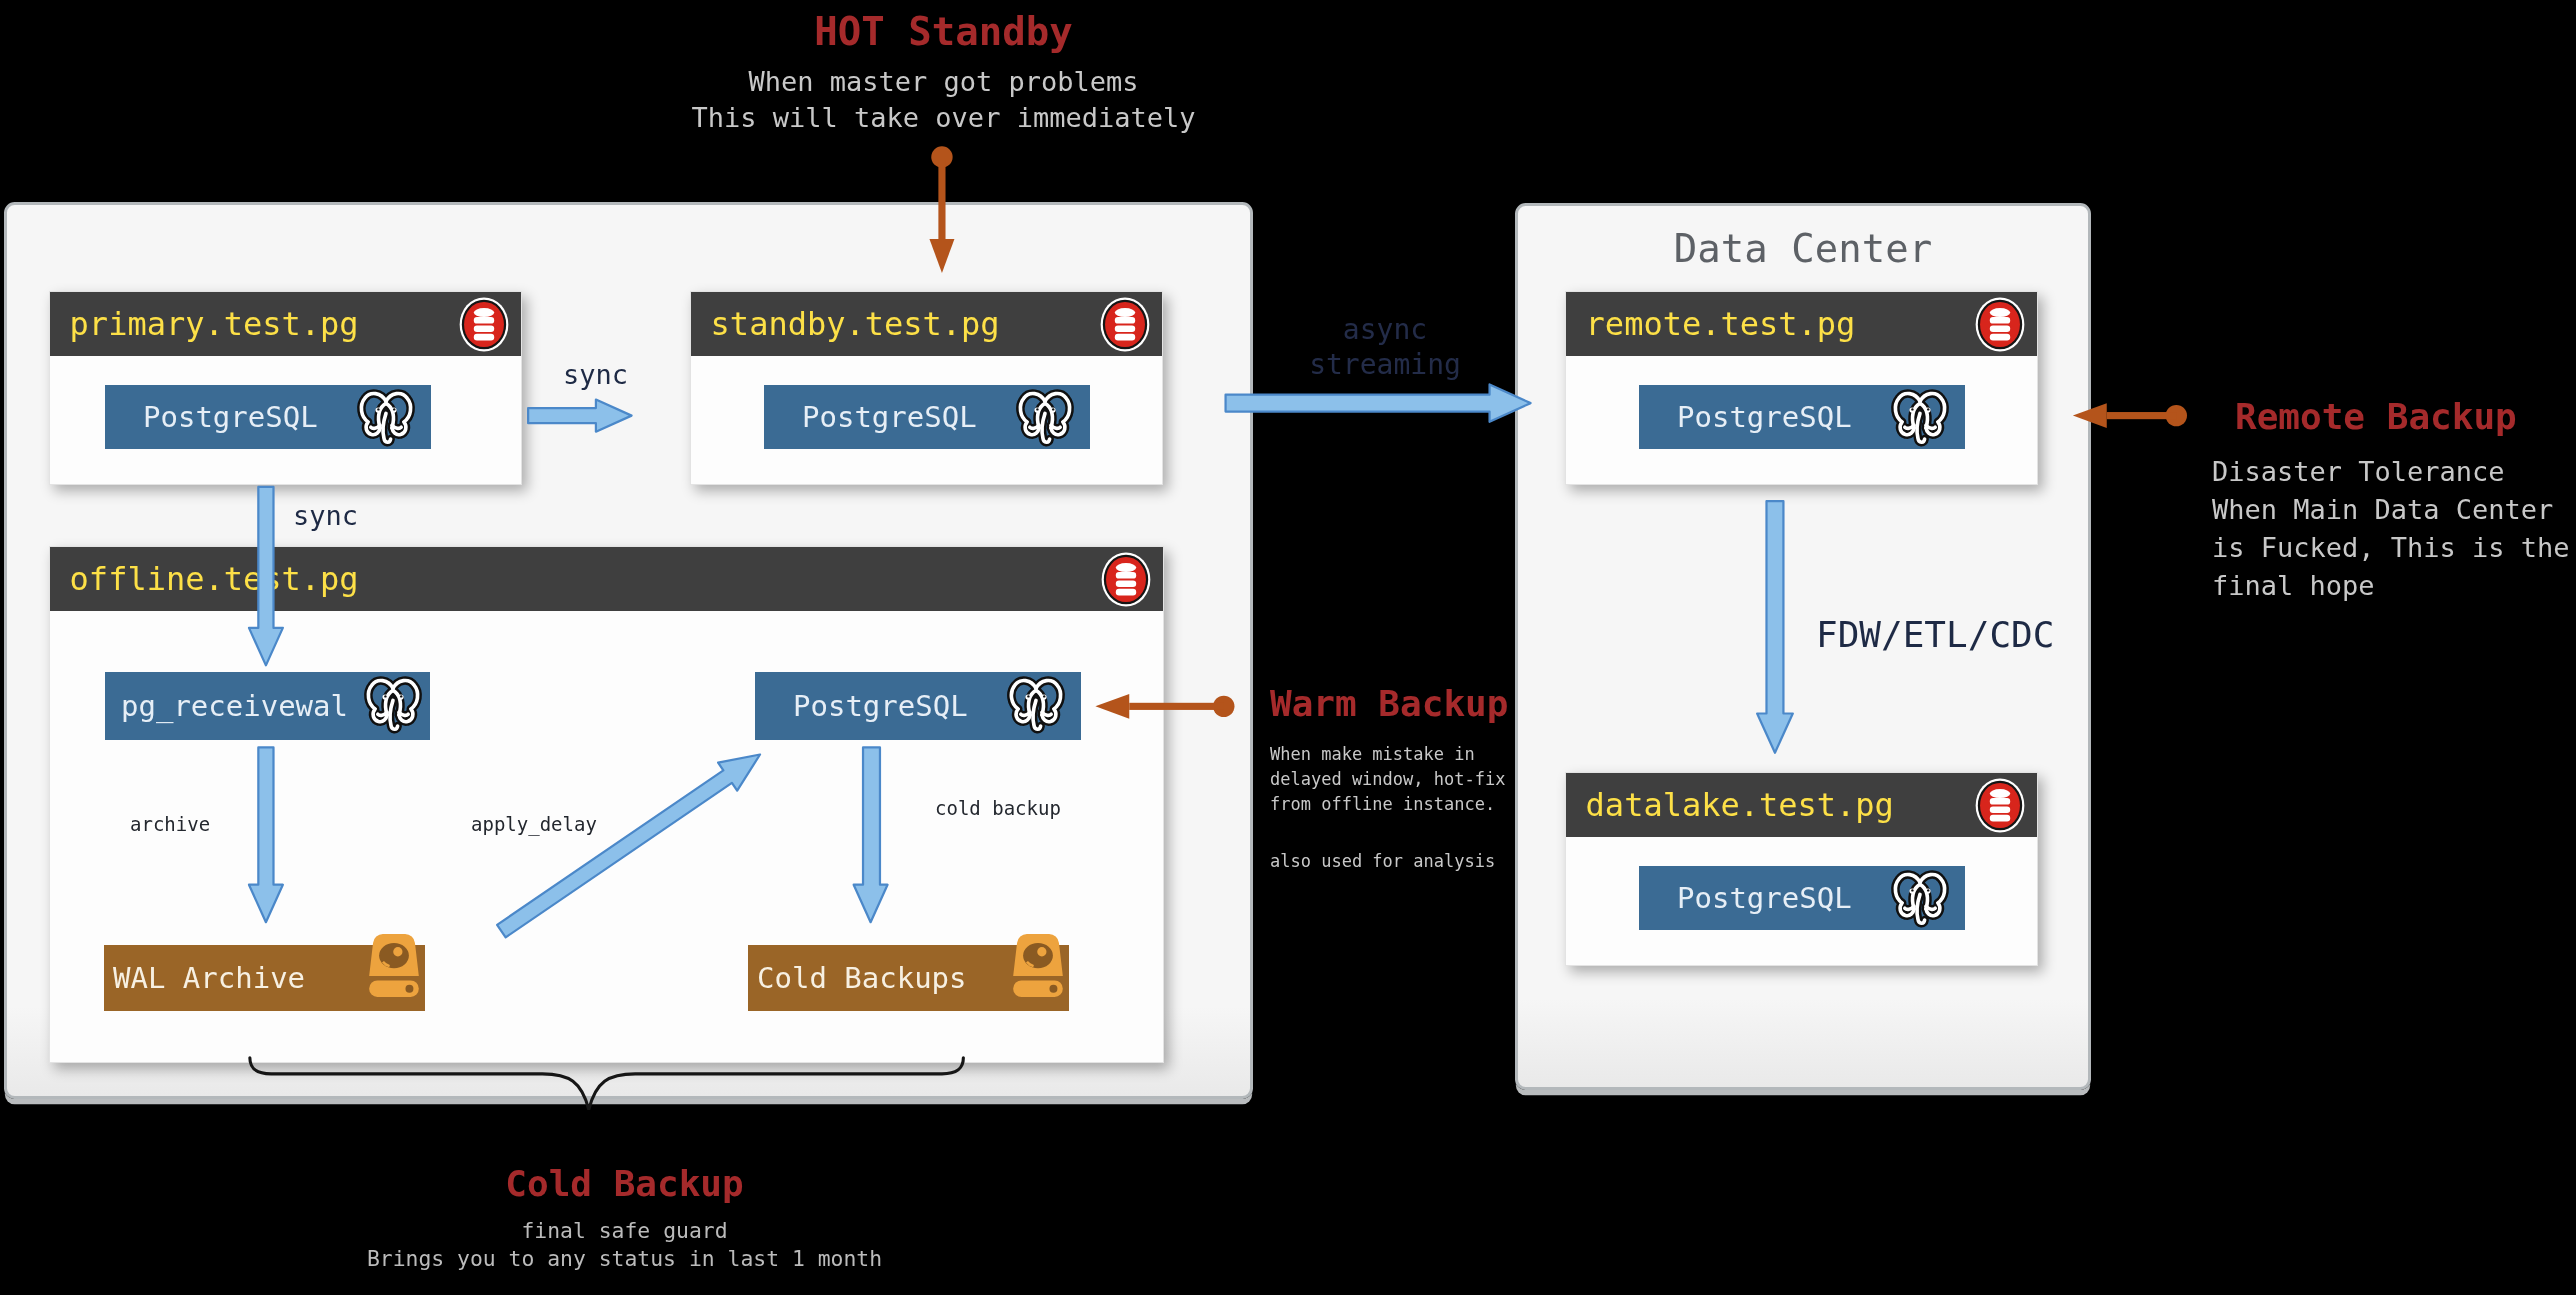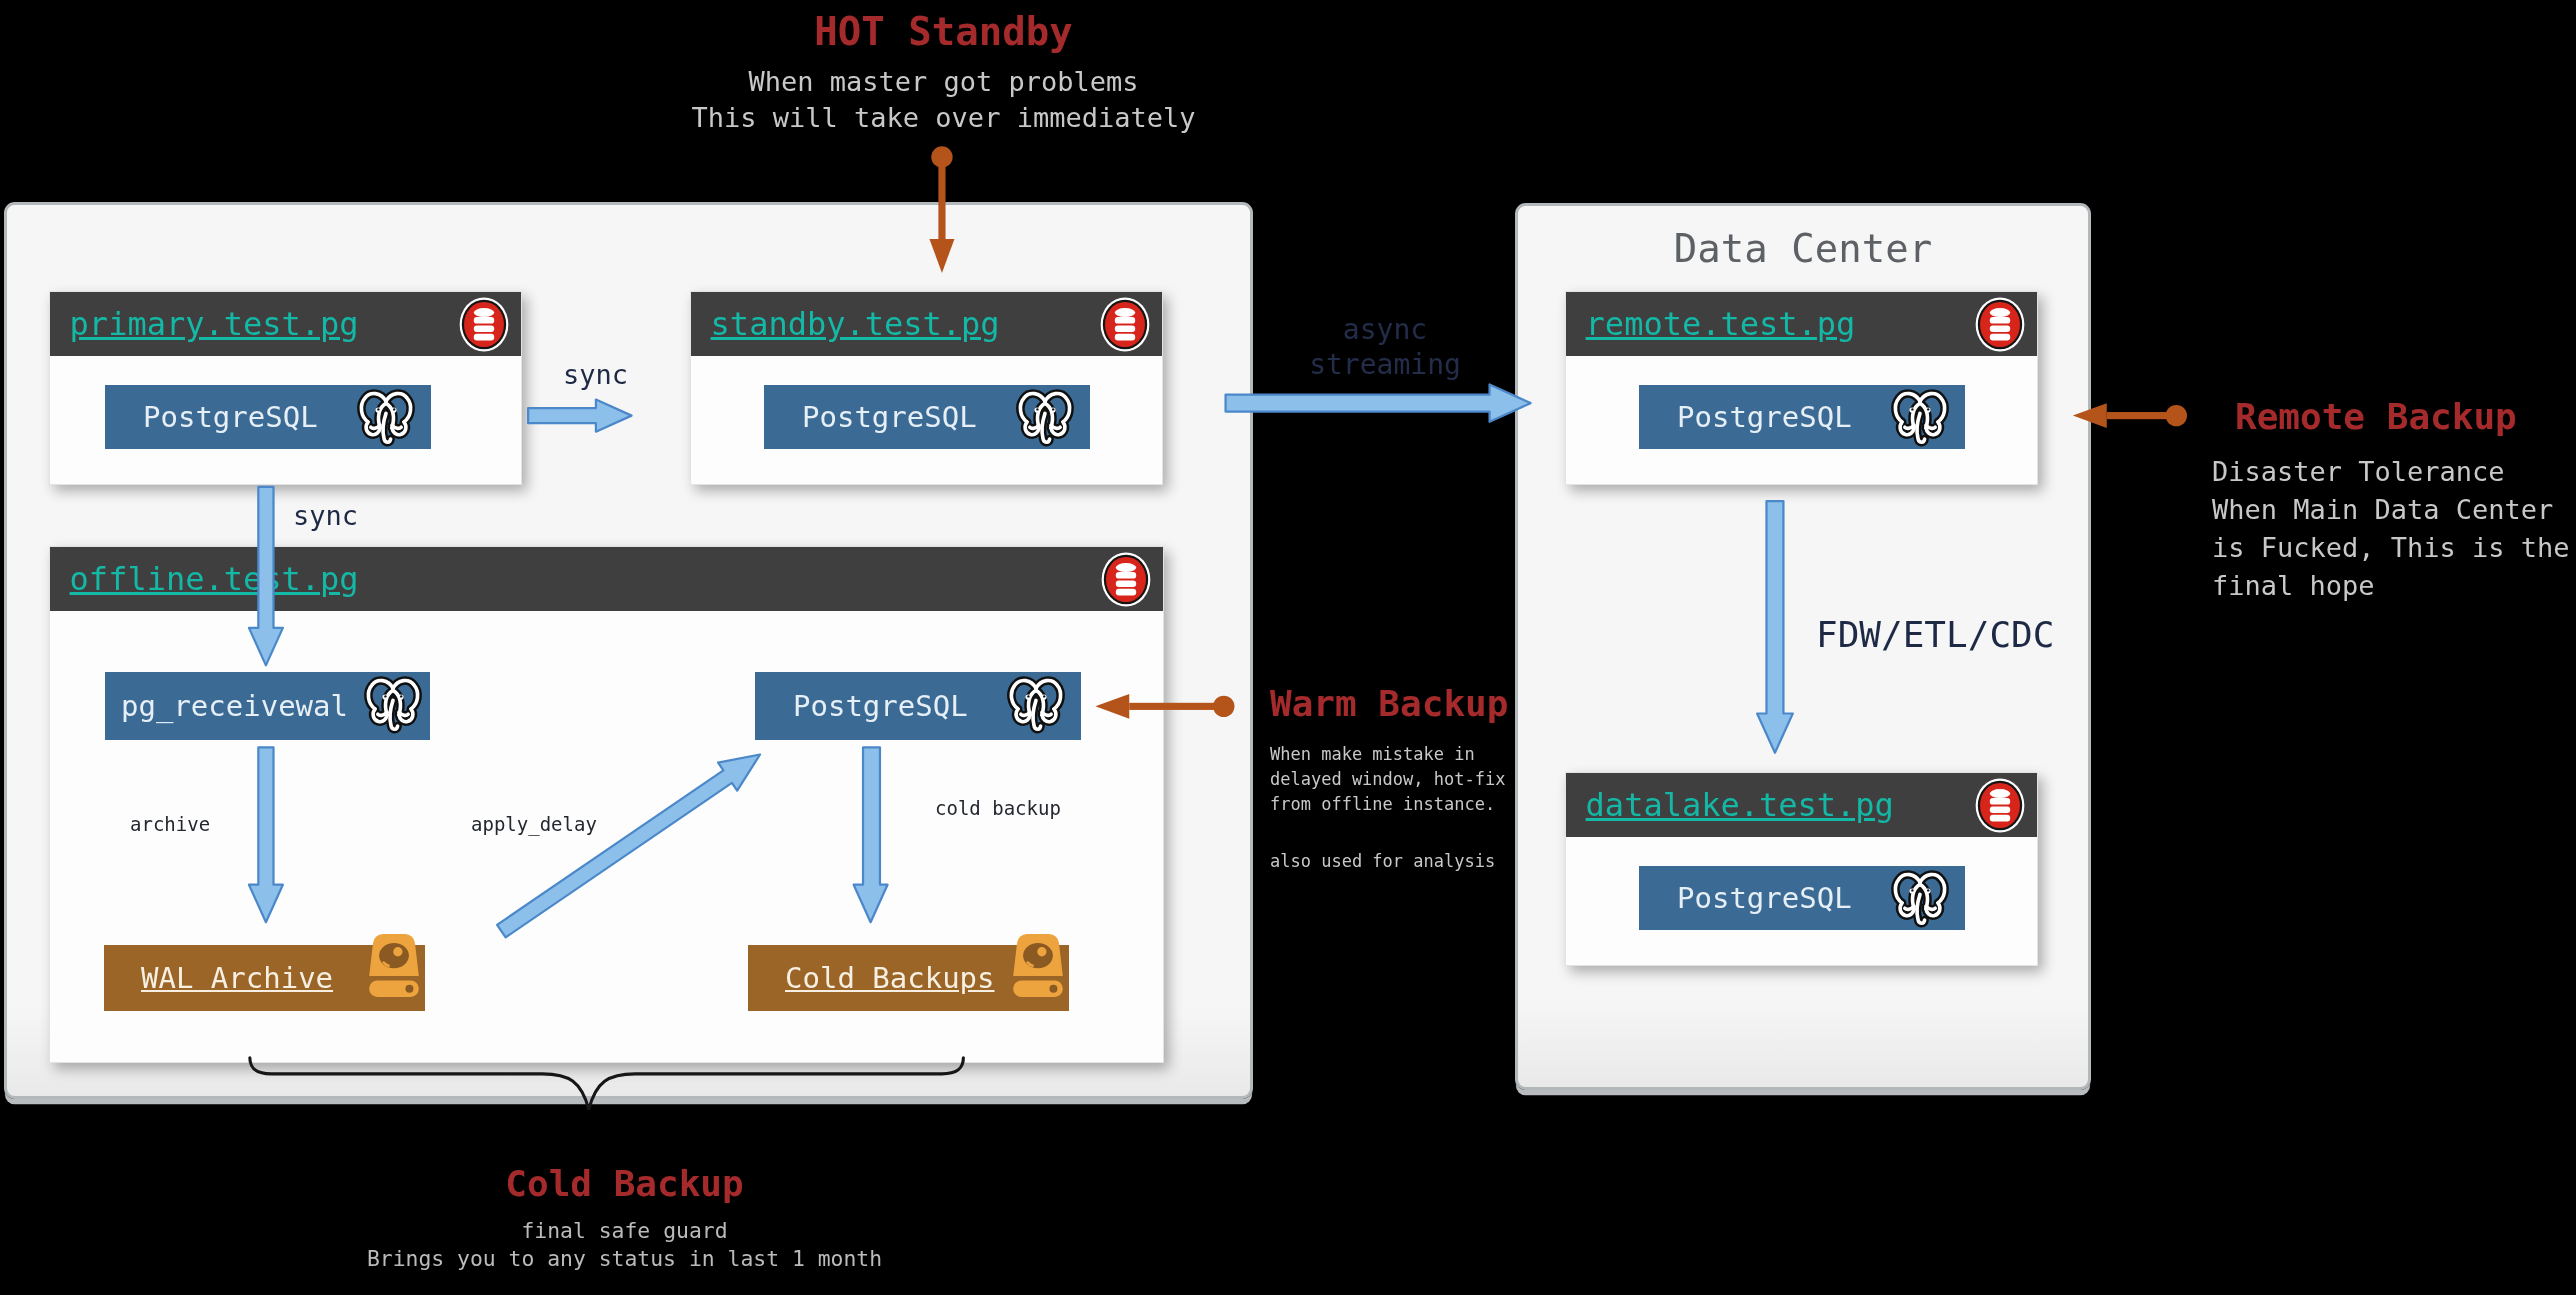--- a/index.html
+++ b/index.html
@@ -7,32 +7,32 @@
          font-family:"DejaVu Sans Mono",monospace;}
   .abs{position:absolute;}
   
   .panel{position:absolute;background:#f5f5f5;border:3.6px solid #b3b8bb;border-radius:10.7px;
          box-sizing:border-box;box-shadow:0 6.2px 0 -0.9px #b9bcbe;
          background:linear-gradient(#f6f6f6 90%,#e9e9e9 100%);}
   
   .node{position:absolute;background:#fdfdfd;border:0.9px solid #e3e3e3;
         box-shadow:4.5px 6.2px 12.5px rgba(0,0,0,.30);box-sizing:border-box;}
   .node-header{position:absolute;left:0;top:0;right:0;height:64px;background:#3f3f3f;}
-  .node-title{display:block;color:#14b8a6;font-size:32px;line-height:64px;padding-left:19.6px;
-              white-space:nowrap;text-decoration:underline;}
+  .node-title{display:block;color:#fde047;font-size:32px;line-height:64px;padding-left:19.6px;
+              white-space:nowrap;}
   .dbicon{position:absolute;right:12.5px;top:4.5px;width:50px;height:55px;}
   .pgbtn{position:absolute;background:#3b6b94;}
   .pgbtn .lbl{display:block;color:#e6eef6;font-size:29px;line-height:64px;padding-left:38px;
               white-space:nowrap;}
   .pgbtn.tight .lbl{padding-left:16px;line-height:68px;}
   .eleph{position:absolute;right:12.5px;top:-3.6px;width:66px;height:70px;}
   .eleph.tight{right:3.6px;}
   .store{position:absolute;background:#9a6527;}
-  .store .lbl{display:block;color:#f7f0e2;font-size:29px;line-height:66px;padding-left:37px;
-              white-space:nowrap;text-decoration:underline;}
+  .store .lbl{display:block;color:#f7f0e2;font-size:29px;line-height:66px;padding-left:9px;
+              white-space:nowrap;}
   .diskicon{position:absolute;right:5.4px;top:-11.6px;width:52px;height:64px;}
   
   .ann-title{color:#a52a2b;font-weight:bold;font-size:36px;white-space:nowrap;}
   .ann-line{color:#c8c8c8;white-space:nowrap;}
   .center{text-align:center;}
   .hot-title{font-size:39px;line-height:50px;}
   .hot-lines .ann-line{font-size:27px;line-height:36px;}
   .warm-lines .ann-line{font-size:17px;line-height:25px;}
   .warm-gap{margin-top:32px;}
   .remote-lines .ann-line{font-size:27px;line-height:38px;}

